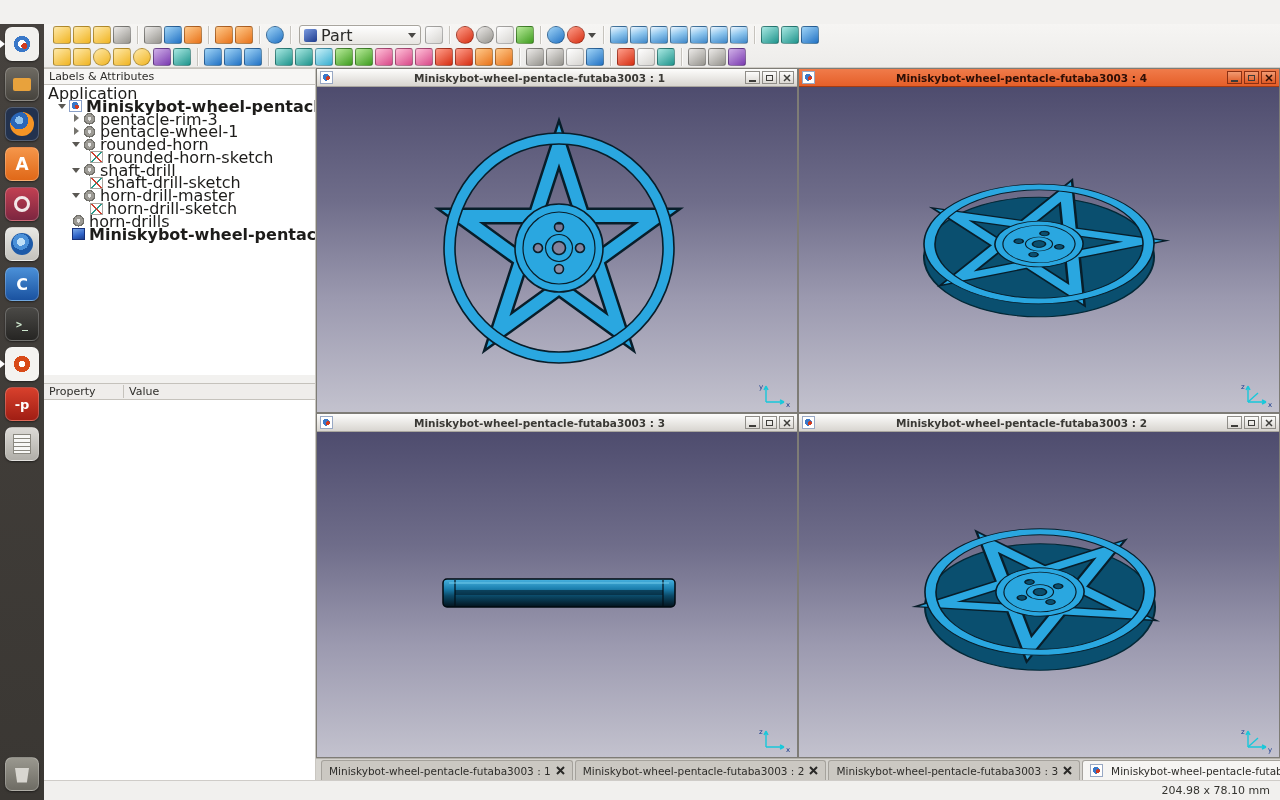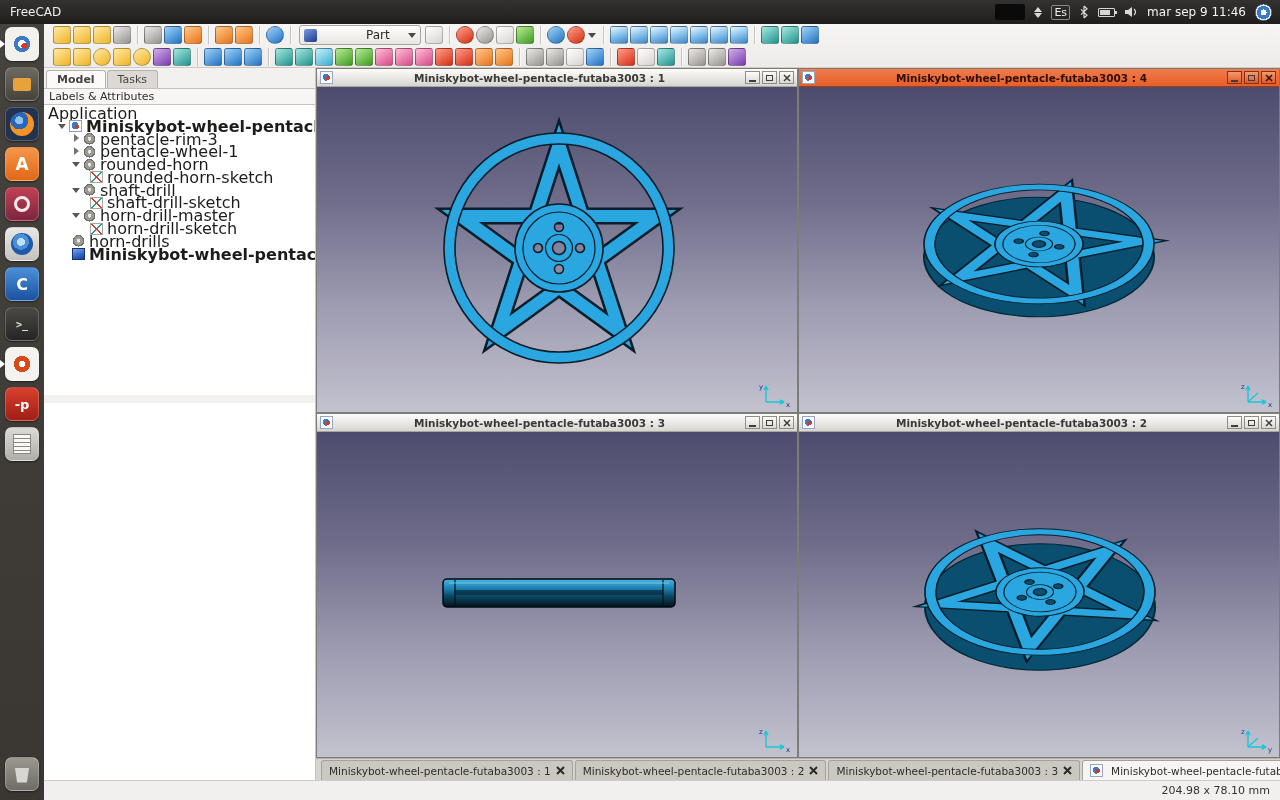--- a/index.html
+++ b/index.html
@@ -67,21 +67,21 @@
   .ic-teal   { background:linear-gradient(145deg,#a8e8e2,#1f948c); }
   .ic-cyan   { background:linear-gradient(145deg,#c8f0f8,#38aed0); }
   .ic-gray   { background:linear-gradient(145deg,#eceae8,#96948e); }
   .ic-orange { background:linear-gradient(145deg,#ffc98a,#e8731a); }
   .ic-pink   { background:linear-gradient(145deg,#ffc0d8,#d84888); }
   .ic-white  { background:linear-gradient(145deg,#ffffff,#d6d4d0); }
   .ic-navy   { background:linear-gradient(145deg,#7a9ae0,#1d3a8c); }
   .ic-purple { background:linear-gradient(145deg,#d0b0e8,#7a3ab0); }
   .wbcombo { height:20px; width:122px; margin:0 3px; border:1px solid #a8a59e; border-radius:3px; background:linear-gradient(#fefefe,#e8e6e2); display:flex; align-items:center; padding:0 4px; gap:4px; }
   .wbcombo .wbic { width:13px; height:13px; border-radius:2px; }
-  .wbcombo .lbl { font-size:12px; color:#2a2a28; flex:1;margin-left:45px; }
+  .wbcombo .lbl { font-size:16px; color:#2a2a28; flex:1; }
   .caret { width:0; height:0; border-left:4px solid transparent; border-right:4px solid transparent; border-top:5px solid #4a4946; flex:none; }
   .mini-caret { margin:0 2px; }
 
   
   #main { position:absolute; left:0; top:44px; right:0; bottom:20px; display:flex; }
 
   
   #combo { width:272px; flex:none; background:#f2f1ef; border-right:1px solid #c9c6c0; display:flex; flex-direction:column; }
   .cv-head { height:18px; display:flex; align-items:center; padding:0 4px; color:#3c3b37; }
   .cv-head .t { flex:1; }
@@ -137,44 +137,20 @@
 
   
   #statusbar { position:absolute; left:0; right:0; bottom:0; height:20px; background:#f1f0ee; border-top:1px solid #cfccc8; display:flex; align-items:center; }
   #statusbar .dims { margin-left:auto; padding-right:10px; color:#34332f; font-size:11px; }
 </style>
 </head>
 <body>
 
 <div id="screen">
 
-  <div id="topbar">
-    <span class="appname">FreeCAD</span>
-    <div class="tright">
-      <span class="ind-dark-win"></span>
-      <span class="ind-arrows">
-          <i class="up"></i>
-          <i class="dn"></i>
-        </span>
-      <span class="ind-kbd">Es</span>
-      <svg width="10" height="14">
-          <path d="M5,1 L5,13 M5,1 L8,3.8 L2,9.6 M5,13 L8,10.2 L2,4.4" stroke="#dcdad6" stroke-width="1.2" fill="none"></path>
-        </svg>
-      <span class="ind-batt">
-          <b></b>
-          <i></i>
-        </span>
-      <svg width="14" height="12">
-          <path d="M1,4 L4,4 L8,1 L8,11 L4,8 L1,8 Z" fill="#dcdad6"></path>
-          <path d="M10,3 Q13,6 10,9" stroke="#dcdad6" fill="none" stroke-width="1.2"></path>
-        </svg>
-      <span class="ind-clock">mar sep 9 11:46</span>
-      <span class="gear-ico"></span>
-    </div>
-  </div>
 
   <div id="launcher">
     <div class="l-item">
         <span class="runarr"></span>
         <span class="l-tile t-freecad">
           <b></b>
         </span>
       </div>
     <div class="l-item">
         <span class="l-tile t-files">
@@ -309,24 +285,20 @@
         <span class="tsep"></span>
         <span class="ti ic-gray"></span>
         <span class="ti ic-gray"></span>
         <span class="ti ic-purple"></span>
       </div>
     </div>
 
     <div id="main">
 
       <div id="combo">
-        <div class="cv-tabs">
-          <span class="cv-tab active">Model</span>
-          <span class="cv-tab">Tasks</span>
-        </div>
         <div class="la-head">Labels &amp; Attributes</div>
         <div class="tree">
           <div class="trow lv0">
               <span>Application</span>
             </div>
           <div class="trow lv1 bold">
               <span class="exp open"></span>
               <span class="ico ico-doc"></span>
               <span>Miniskybot-wheel-pentacle-futaba3003</span>
             </div>
@@ -370,20 +342,24 @@
           <div class="trow lv2">
               <span class="ico ico-feat"></span>
               <span>horn-drills</span>
             </div>
           <div class="trow lv2 bold">
               <span class="ico ico-solid"></span>
               <span>Miniskybot-wheel-pentacle-futaba3003-final</span>
             </div>
         </div>
         <div class="split"></div>
+        <div class="prop-head">
+          <span class="c1">Property</span>
+          <span class="c2">Value</span>
+        </div>
         <div class="prop-body"></div>
       </div>
 
       <div id="mdi">
 
         <div class="mwin" style="left:0; top:0;">
           <div class="mtitle">
             <span class="doc-ico"></span>
             <span class="tt">Miniskybot-wheel-pentacle-futaba3003 : 1</span>
             <span class="wbtn">

